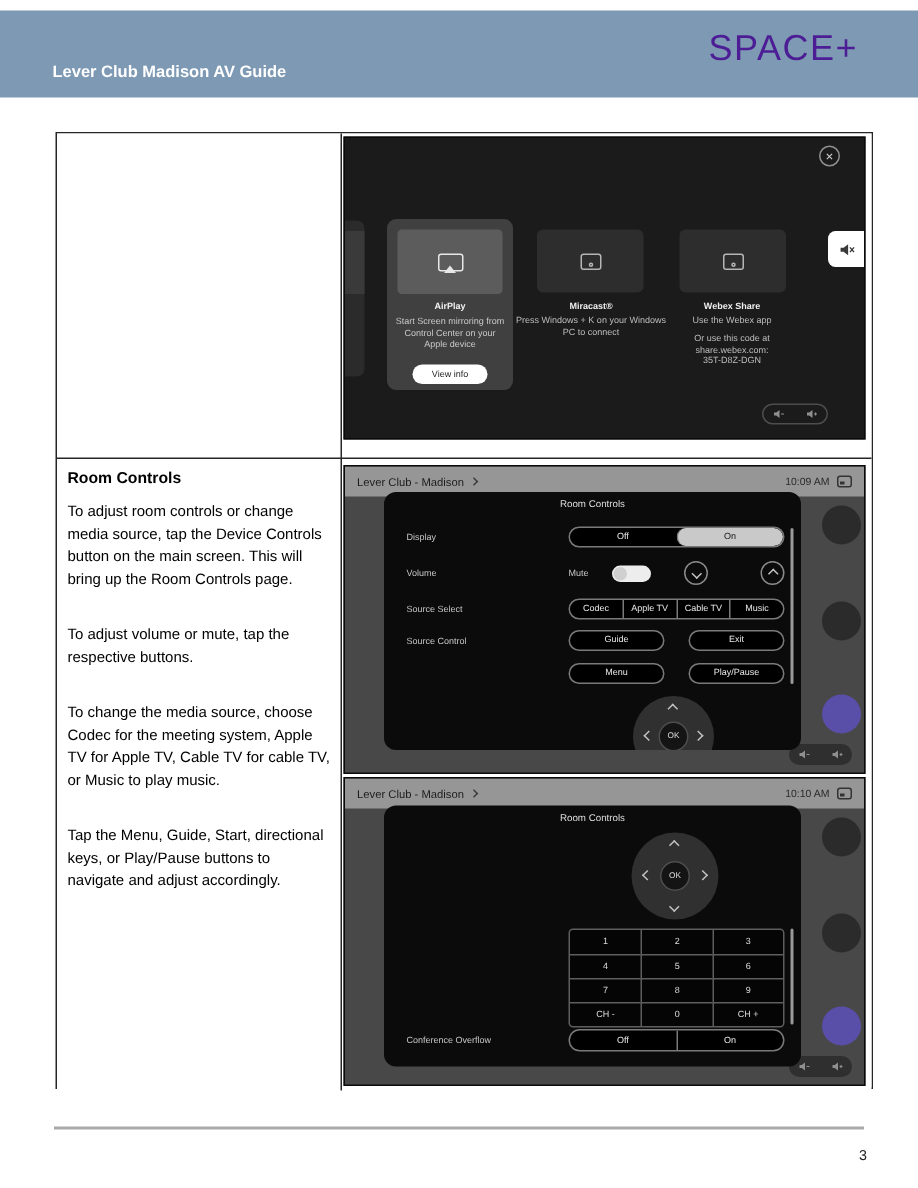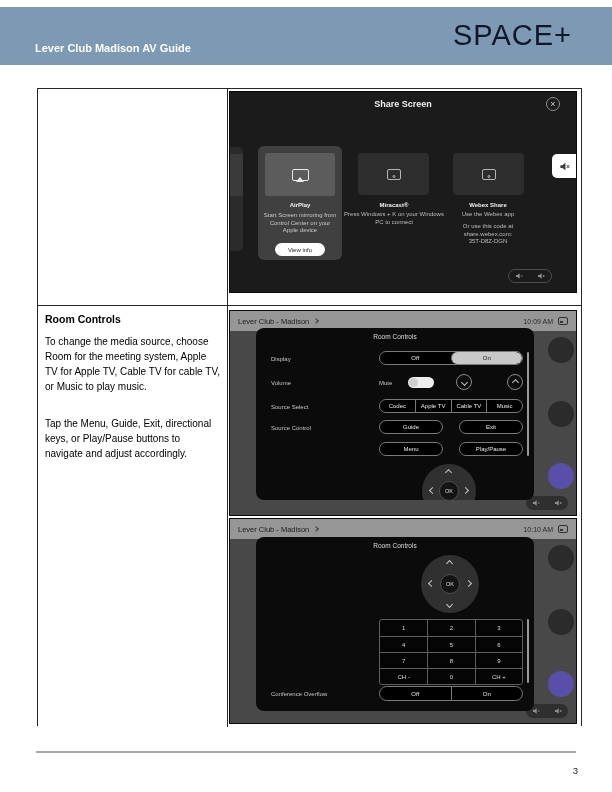--- a/index.html
+++ b/index.html
@@ -2,21 +2,21 @@
 <html><head>
 <meta charset="utf-8">
 <style>
   *{box-sizing:border-box;margin:0;padding:0}
   html,body{background:#fff}
   body{width:612px;height:792px;position:relative;font-family:"Liberation Sans",sans-serif;overflow:hidden}
 
   
   .header-bar{position:absolute;left:0;top:7px;width:612px;height:58px;background:#7E99B3}
   .header-title{position:absolute;left:35px;bottom:11px;font-size:11px;font-weight:bold;color:#fff}
-  .logo{position:absolute;right:40px;top:12px;font-size:29px;letter-spacing:1px;color:#0f172a;font-weight:400}
+  .logo{position:absolute;right:40px;top:12px;font-size:24px;letter-spacing:1px;color:#4c1d95;font-weight:400}
   .footer-line{position:absolute;left:36px;top:751px;width:540px;height:2px;background:#aaa}
   .page-num{position:absolute;right:34px;top:765px;font-size:9.5px;color:#222}
 
   
   .tbl{position:absolute;left:37px;top:88px;width:545px;height:638px;display:grid;
        grid-template-columns:190px 353px;grid-template-rows:217px 421px;border:1px solid #262626;background:#fff}
   .cell{background:#fff;position:relative;overflow:hidden}
   .c00,.c10{border-right:1px solid #262626}
   .c00,.c01{border-bottom:1px solid #262626}
   .c10{padding:5px 7px}
@@ -118,21 +118,20 @@
   <div class="header-title">Lever Club Madison AV Guide</div>
   <div class="logo">SPACE+</div>
 </div>
 
 <div class="tbl">
 
   <div class="cell c00"></div>
 
   <div class="cell c01">
     <div class="shot shot1">
-      <div class="ss-title">Share Screen</div>
       <div class="ss-close">
         <span>×</span>
       </div>
       <div class="ss-sliver">
           <i></i>
         </div>
 
       <div class="ap-card">
         <div class="ap-iconbox">
           <div class="airplay-icon">
@@ -179,22 +178,24 @@
         <svg width="8" height="8" viewBox="0 0 12 12">
           <path d="M1.5 4.5v3h2.2L7 10V2L3.7 4.5H1.5z" fill="#8f8f8f"></path>
           <path d="M10 4.5v3M8.5 6h3" stroke="#8f8f8f" stroke-width="1.2" fill="none"></path>
         </svg>
       </div>
     </div>
   </div>
 
   <div class="cell c10">
     <h3>Room Controls</h3>
-    <p>To change the media source, choose Room for the meeting system, Apple TV for Apple TV, Cable TV for cable TV, or Music to play music.</p>
-    <p>Tap the Menu, Guide, Exit, directional keys, or Play/Pause buttons to navigate and adjust accordingly.</p>
+    <p>To adjust room controls or change media source, tap the Device Controls button on the main screen. This will bring up the Room Controls page.</p>
+    <p>To adjust volume or mute, tap the respective buttons.</p>
+    <p>To change the media source, choose Codec for the meeting system, Apple TV for Apple TV, Cable TV for cable TV, or Music to play music.</p>
+    <p>Tap the Menu, Guide, Start, directional keys, or Play/Pause buttons to navigate and adjust accordingly.</p>
   </div>
 
   <div class="cell c11">
 
     <div class="shot panel">
       <div class="bg-circ" style="top:26px"></div>
       <div class="bg-circ" style="top:90px"></div>
       <div class="bg-circ purple" style="top:152px"></div>
       <div class="p-volpill">
         <svg width="8" height="8" viewBox="0 0 12 12">

